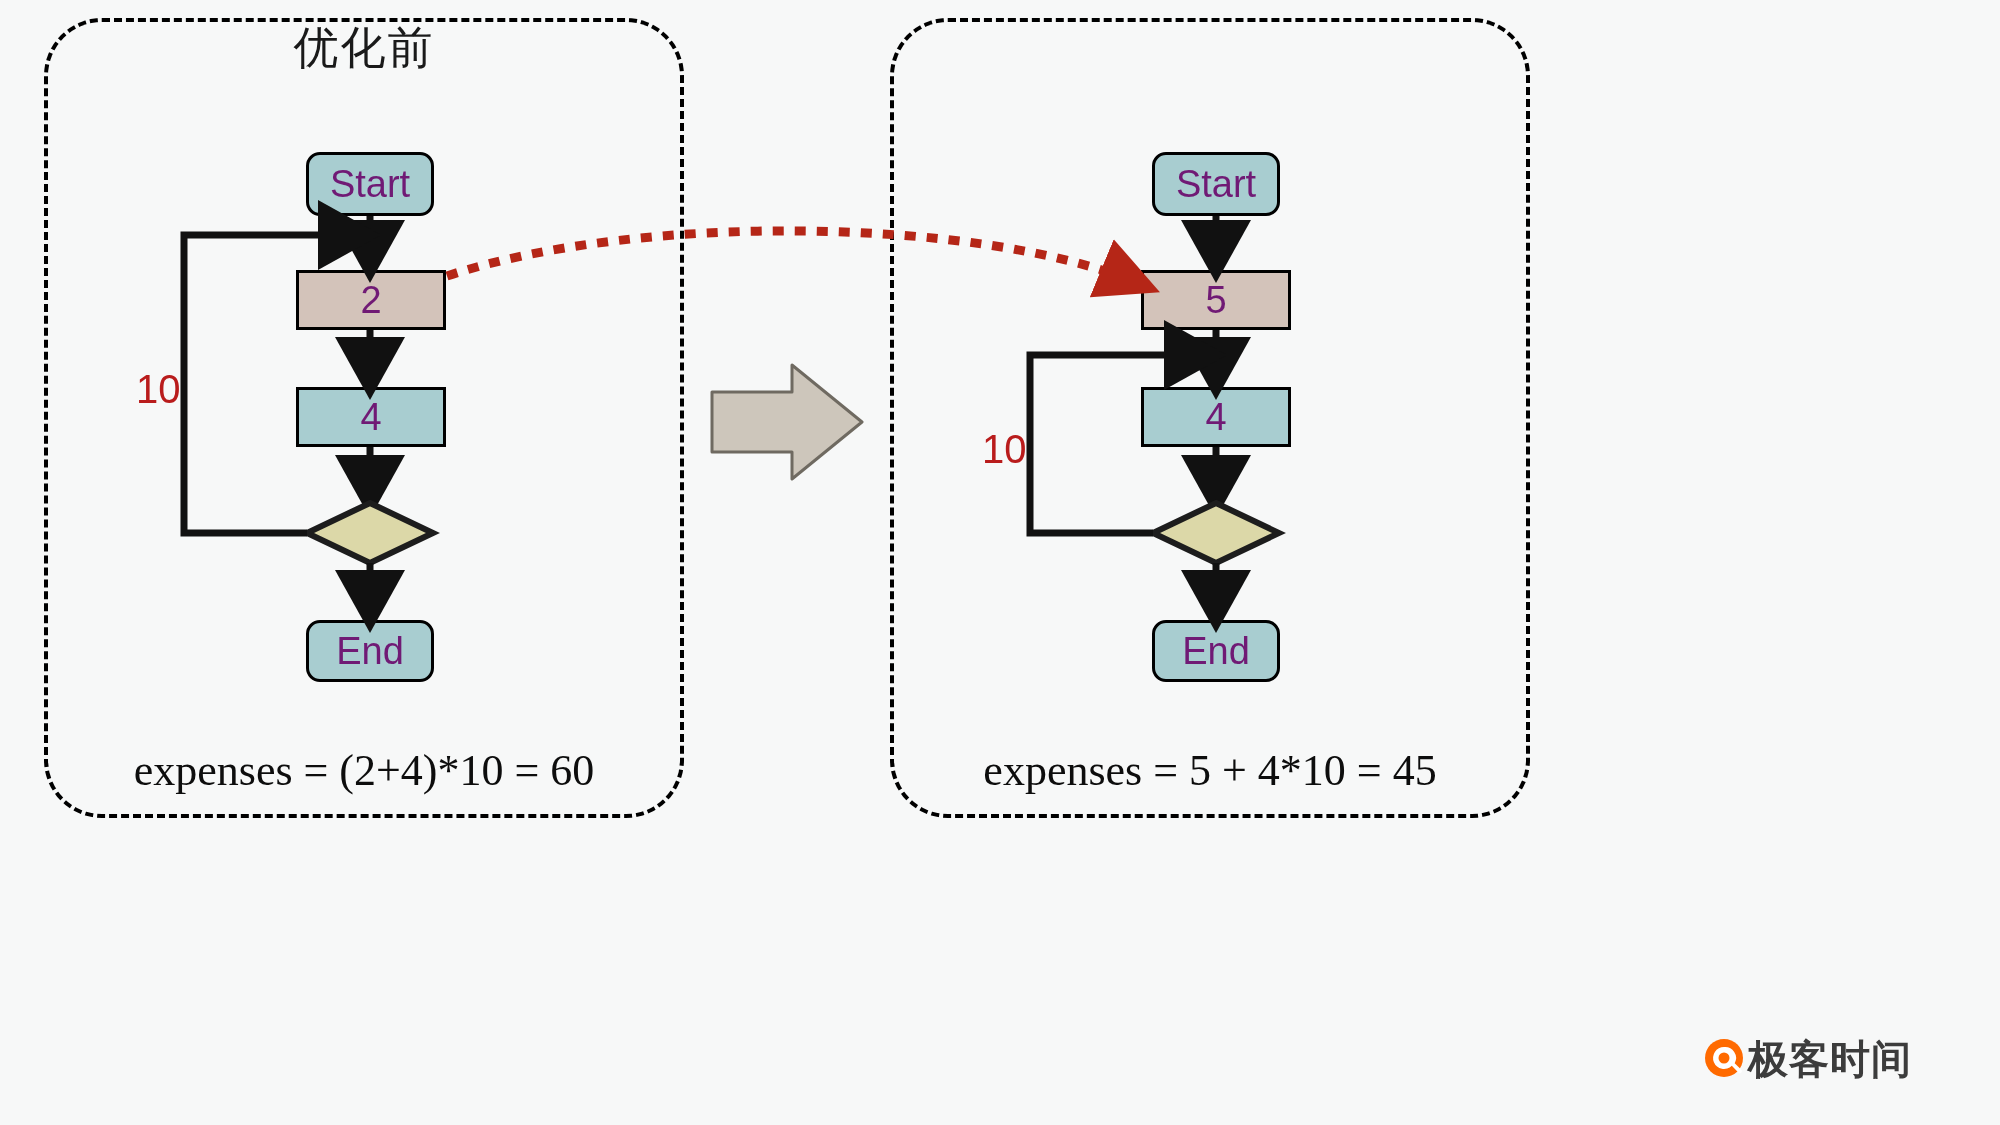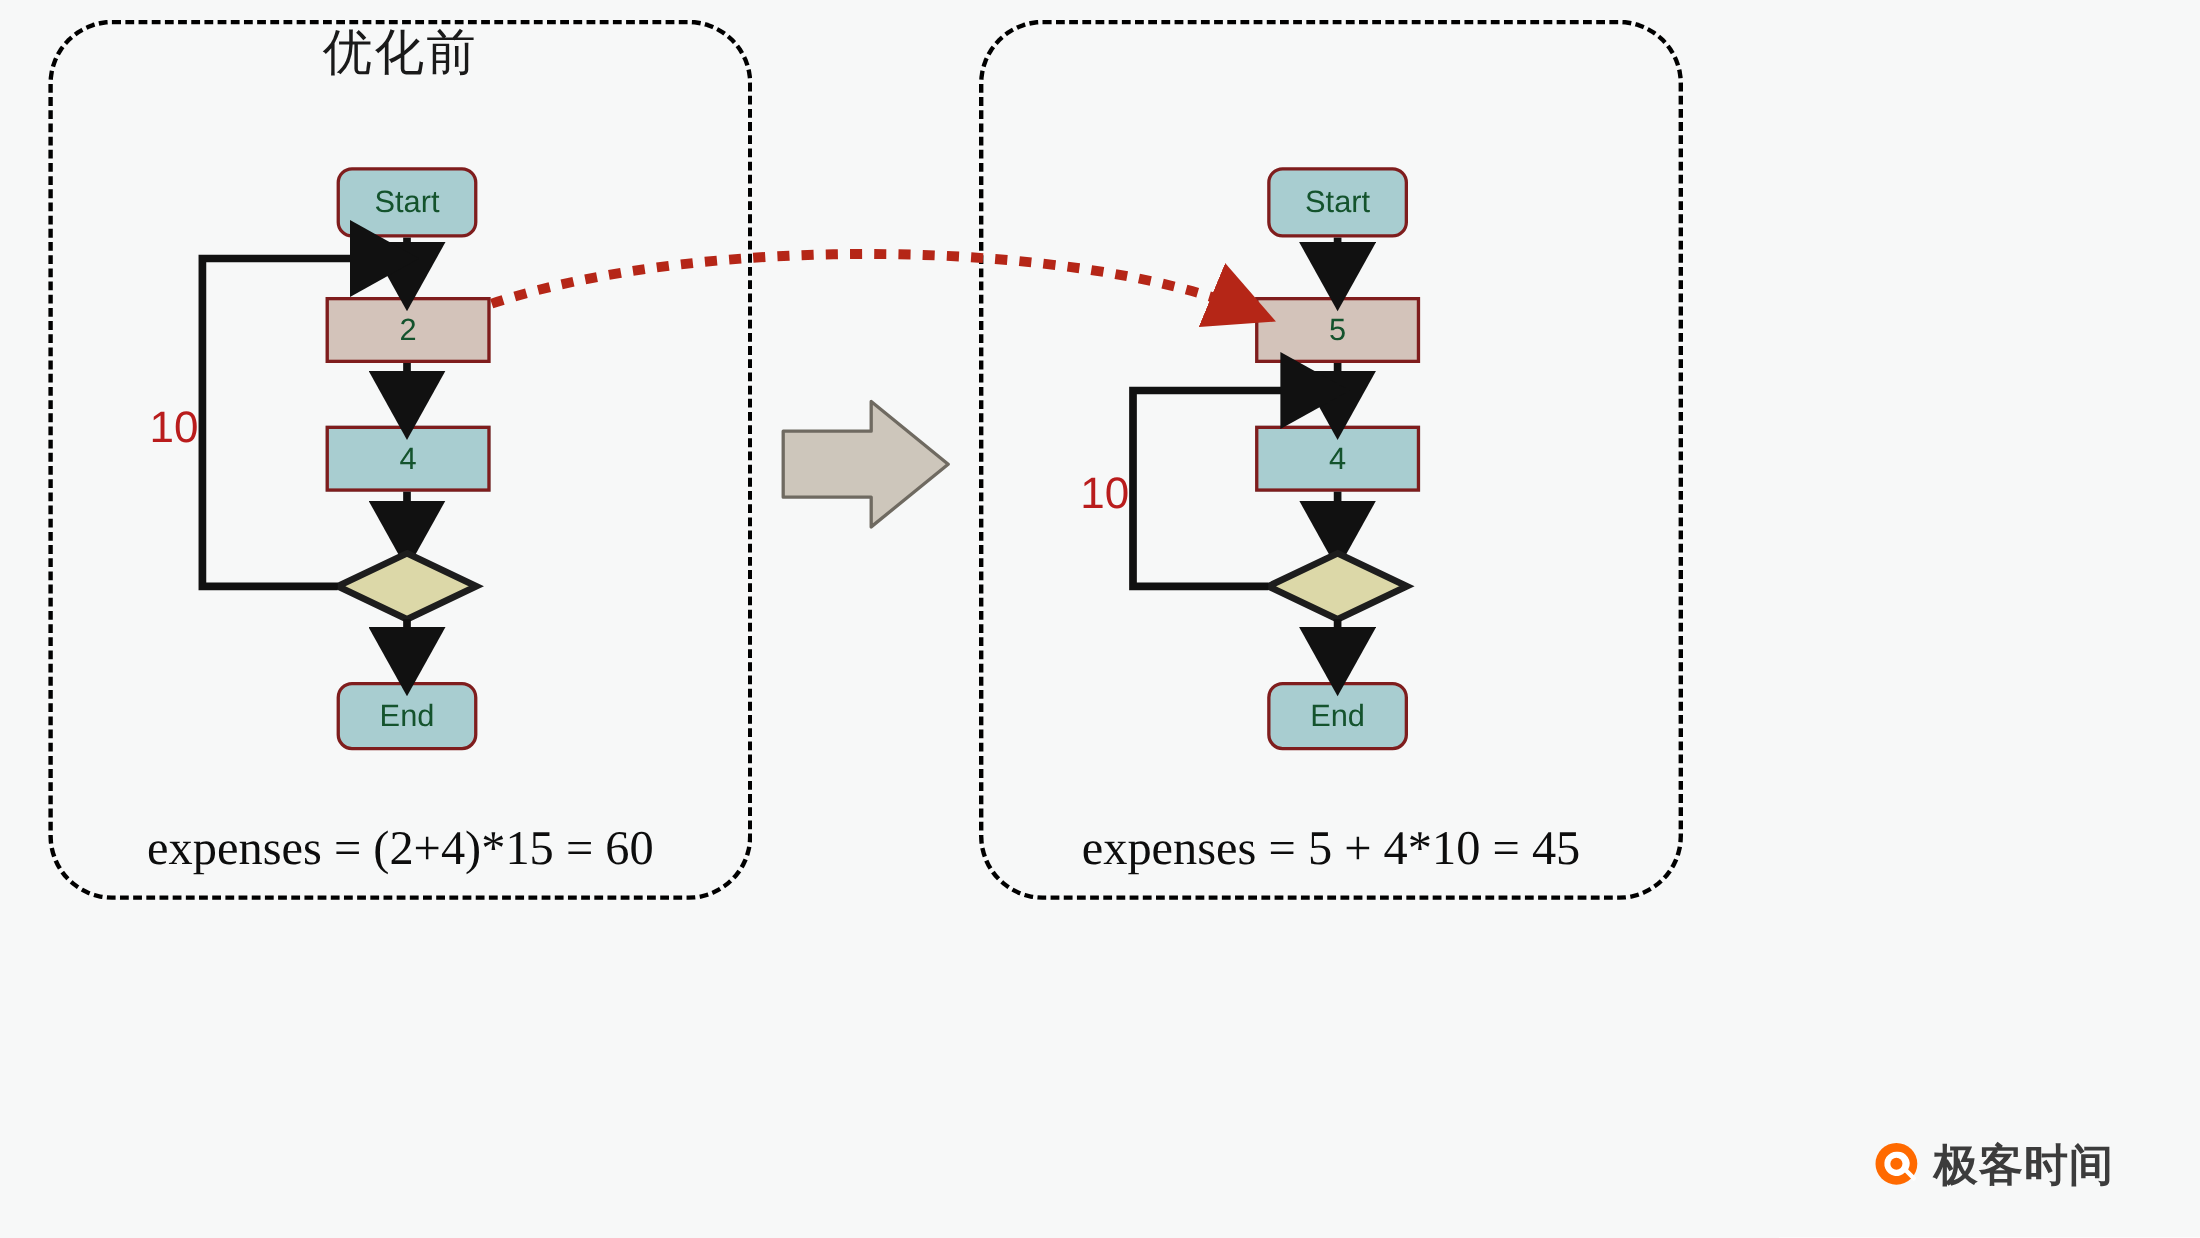--- a/index.html
+++ b/index.html
@@ -38,26 +38,26 @@
     width: 100%;
     text-align: center;
     font-family: "Liberation Serif", serif;
     font-size: 44px;
     color: #0d0d0d;
   }
   
   .node {
     position: absolute;
     box-sizing: border-box;
-    border: 3px solid #7f1d1d;
+    border: 3px solid #000000;
     display: flex;
     align-items: center;
     justify-content: center;
-    font-size: 28px;
-    color: #14532d;
+    font-size: 38px;
+    color: #701a75;
     font-family: "Liberation Sans", sans-serif;
   }
   .node.terminal {
     border-radius: 14px;
     background: #a8cdd0;
   }
   .node.process-cost {
     background: #d3c3ba;
   }
   .node.process {
@@ -74,21 +74,20 @@
     left: 0;
     top: 0;
     width: 2000px;
     height: 1125px;
     pointer-events: none;
   }
   .logo {
     position: absolute;
     display: flex;
     align-items: center;
-    gap: 10px;
   }
   .logo-text {
     font-family: "Liberation Sans", sans-serif;
     font-size: 40px;
     font-weight: bold;
     color: #3c3c3c;
     letter-spacing: 1px;
   }
 </style>
 </head>
@@ -103,21 +102,21 @@
   <div class="node terminal" style="left:306px; top:152px; width:128px; height:64px;">Start</div>
 
   <div class="node process-cost" style="left:296px; top:270px; width:150px; height:60px;">2</div>
 
   <div class="node process" style="left:296px; top:387px; width:150px; height:60px;">4</div>
 
   <div class="node terminal" style="left:306px; top:620px; width:128px; height:62px;">End</div>
 
   <div class="label-count" style="left:136px; top:367px;">10</div>
 
-  <div class="formula" style="left:44px; top:745px; width:640px;">expenses = (2+4)*15 = 60</div>
+  <div class="formula" style="left:44px; top:745px; width:640px;">expenses = (2+4)*10 = 60</div>
 
   <div class="panel" style="left:890px; top:18px; width:640px; height:800px;">
   </div>
 
   <div class="node terminal" style="left:1152px; top:152px; width:128px; height:64px;">Start</div>
 
   <div class="node process-cost" style="left:1141px; top:270px; width:150px; height:60px;">5</div>
 
   <div class="node process" style="left:1141px; top:387px; width:150px; height:60px;">4</div>
 

